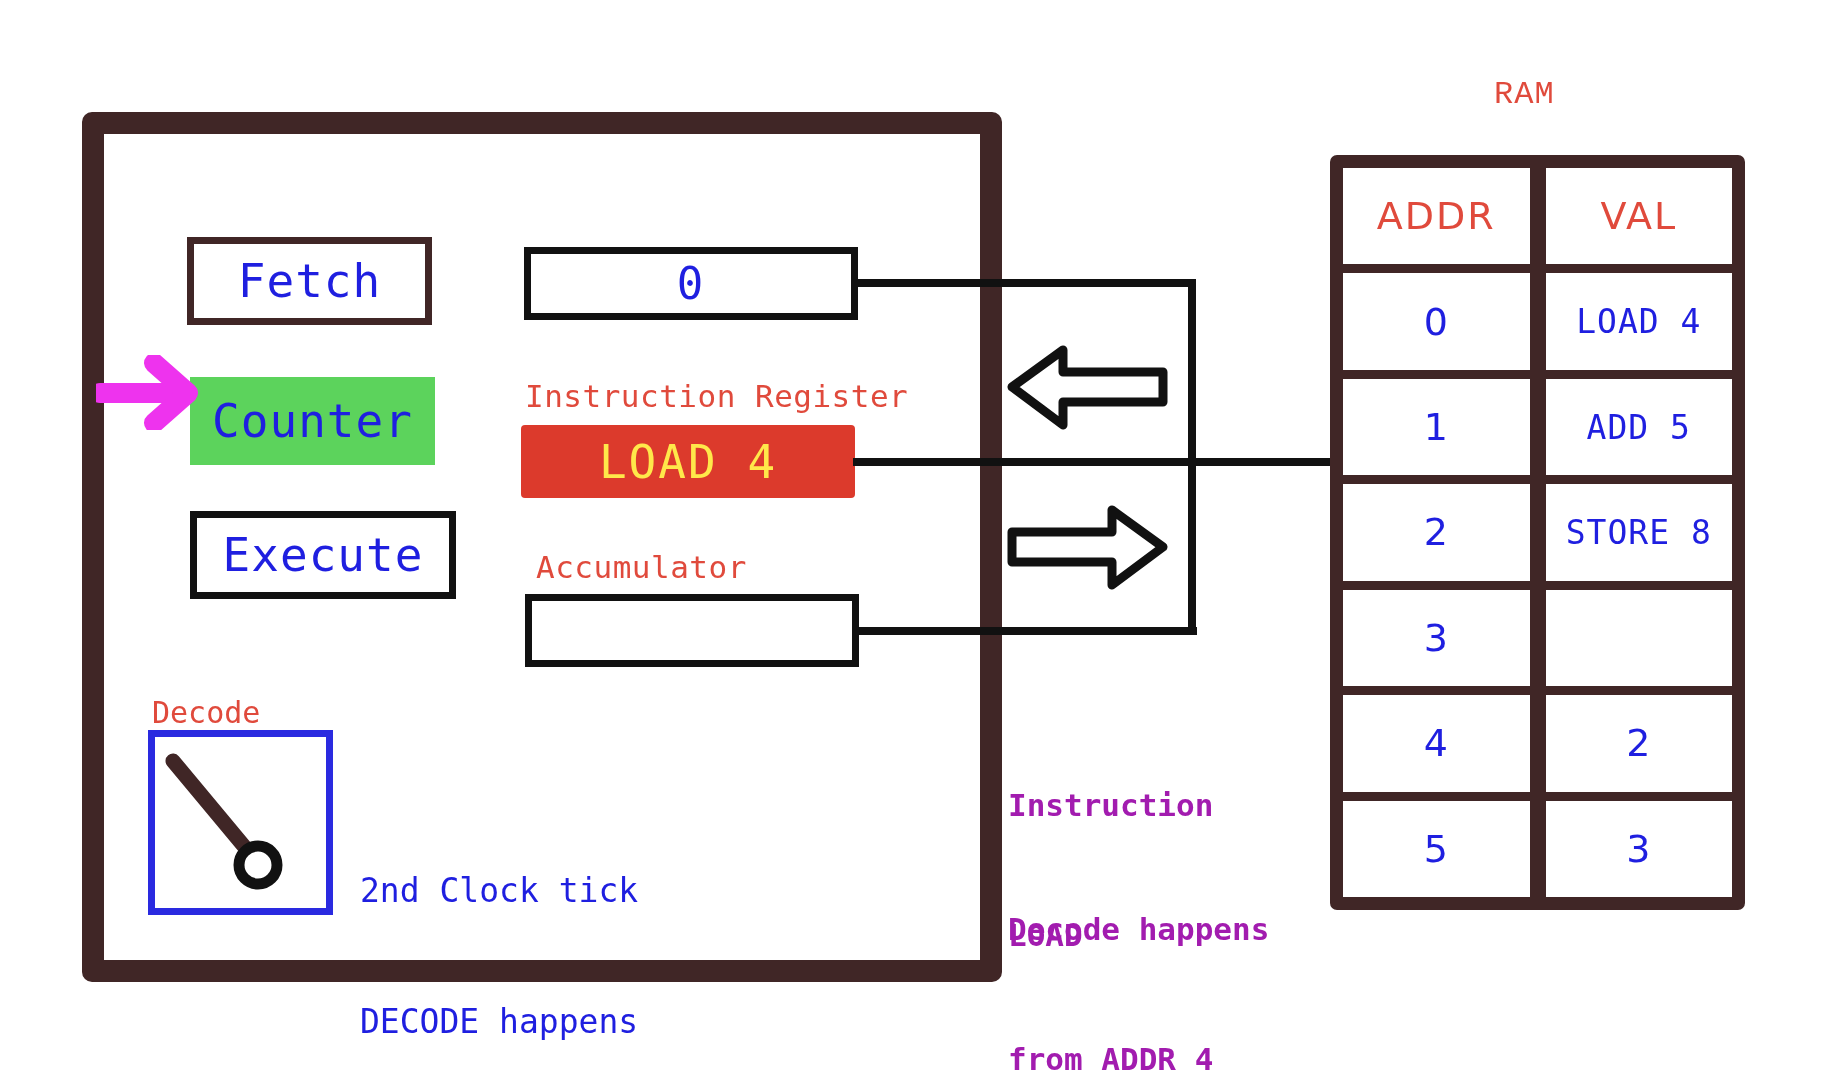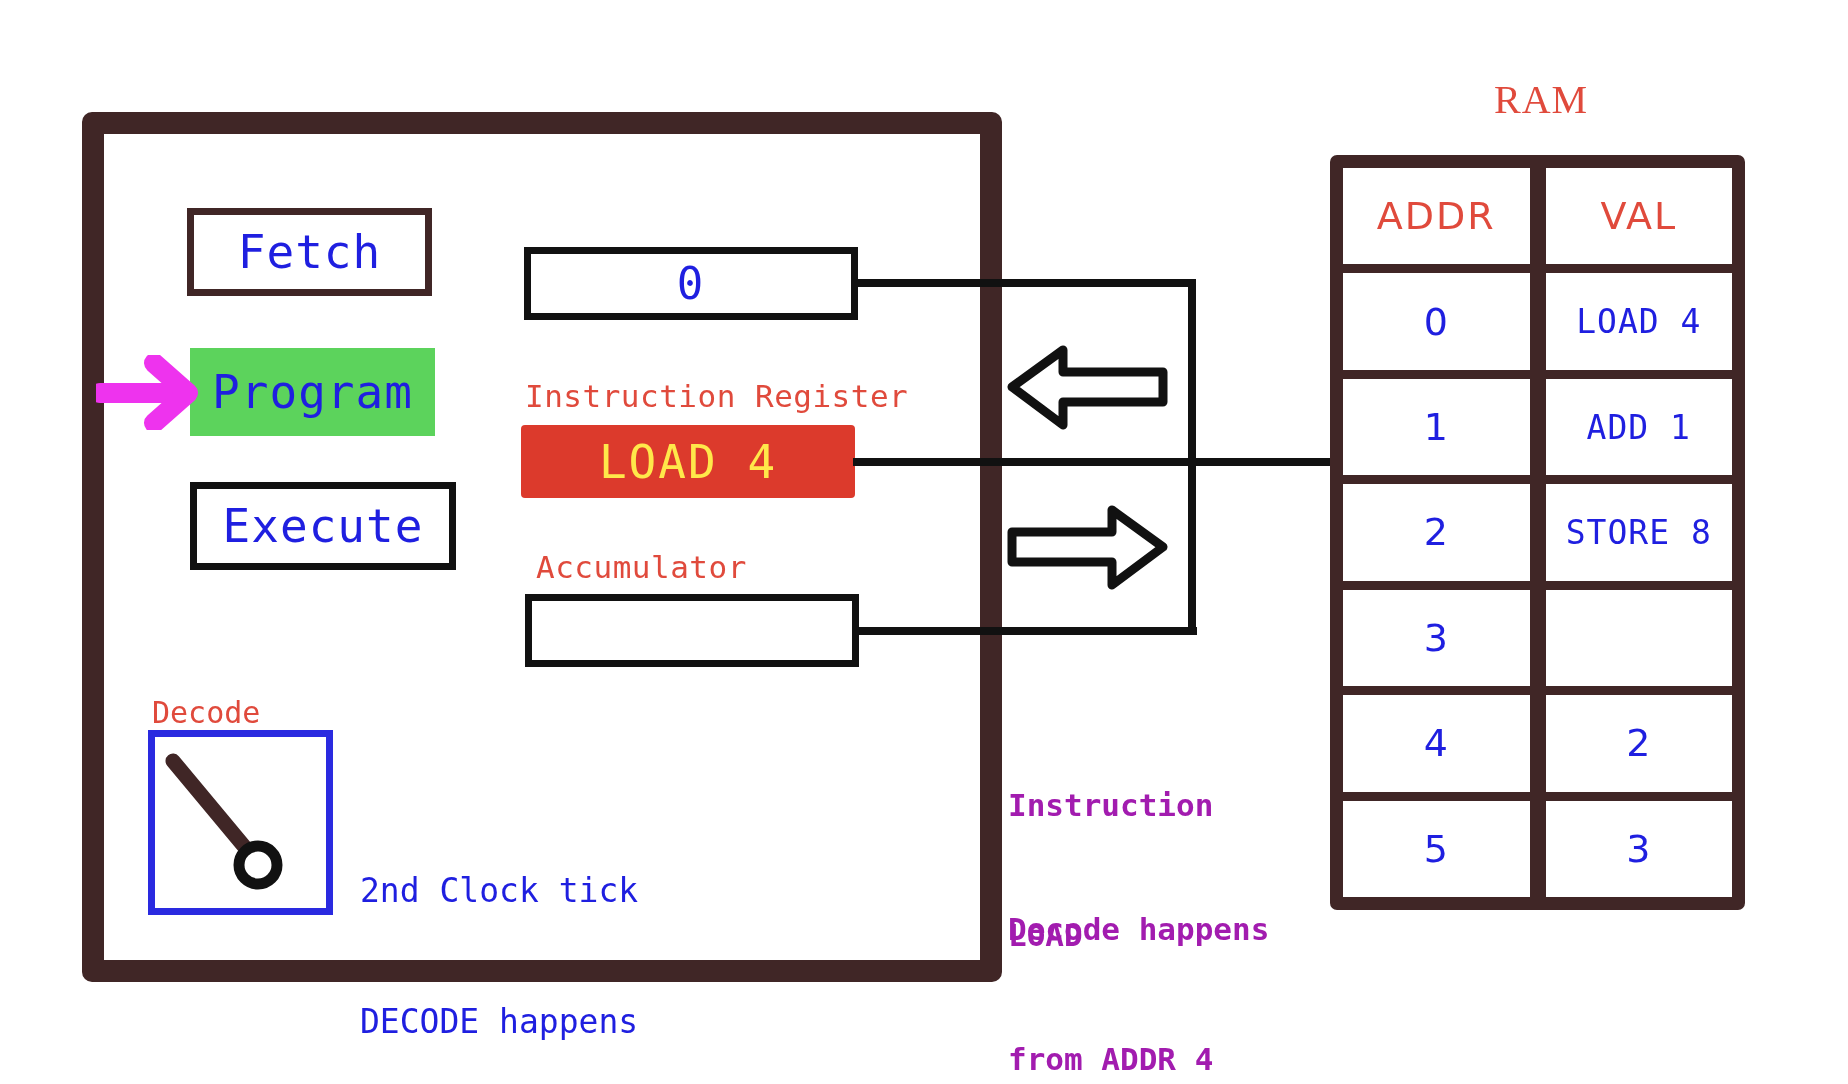--- a/index.html
+++ b/index.html
@@ -39,20 +39,21 @@
   .stage-box {
     position: absolute;
     box-sizing: border-box;
     display: flex;
     align-items: center;
     justify-content: center;
     color: #1f1fe0;
     font-size: 46px;
     letter-spacing: 1px;
     background: #ffffff;
+    margin-top: 29px;
   }
   .stage-fetch {
     left: 187px;
     top: 208px;
     width: 245px;
     height: 88px;
     border: 7px solid #402626;
   }
   .stage-decode {
     left: 190px;
@@ -196,22 +197,22 @@
   }
   .annot-decode { left: 1008px; top: 703px; }
   .annot-load   { left: 1008px; top: 833px; }
 
   
   .ram-title {
     position: absolute;
     left: 1494px;
     top: 76px;
     color: #e04a3c;
-    font-family: Liberation Serif, serif;
-    font-size: 40px;
+    font-family: Liberation Mono, monospace;
+    font-size: 32px;
     letter-spacing: 1px;
   }
   .ram-table {
     position: absolute;
     left: 1330px;
     top: 155px;
     width: 415px;
     height: 755px;
     box-sizing: border-box;
     border: 13px solid #402626;
@@ -253,21 +254,21 @@
 
 <div class="stage">
 
   <div class="cpu-box"></div>
 
   <div class="stage-box stage-fetch">
     <span>Fetch</span>
   </div>
 
   <div class="stage-box stage-decode">
-    <span>Program</span>
+    <span>Counter</span>
   </div>
 
   <div class="stage-box stage-execute">
     <span>Execute</span>
   </div>
 
   <svg class="decode-pointer" viewBox="0 0 110 75">
     <path d="M4 38 L86 38" stroke="#ee33ee" stroke-width="20" stroke-linecap="round" fill="none"></path>
     <path d="M58 8 L92 38 L58 68" stroke="#ee33ee" stroke-width="20" stroke-linecap="round" stroke-linejoin="round" fill="none"></path>
   </svg>
@@ -334,21 +335,21 @@
       <div class="ram-cell head">VAL</div>
     </div>
 
     <div class="ram-row">
       <div class="ram-cell num">0</div>
       <div class="ram-cell">LOAD 4</div>
     </div>
 
     <div class="ram-row">
       <div class="ram-cell num">1</div>
-      <div class="ram-cell">ADD 1</div>
+      <div class="ram-cell">ADD 5</div>
     </div>
 
     <div class="ram-row">
       <div class="ram-cell num">2</div>
       <div class="ram-cell">STORE 8</div>
     </div>
 
     <div class="ram-row">
       <div class="ram-cell num">3</div>
       <div class="ram-cell"></div>

